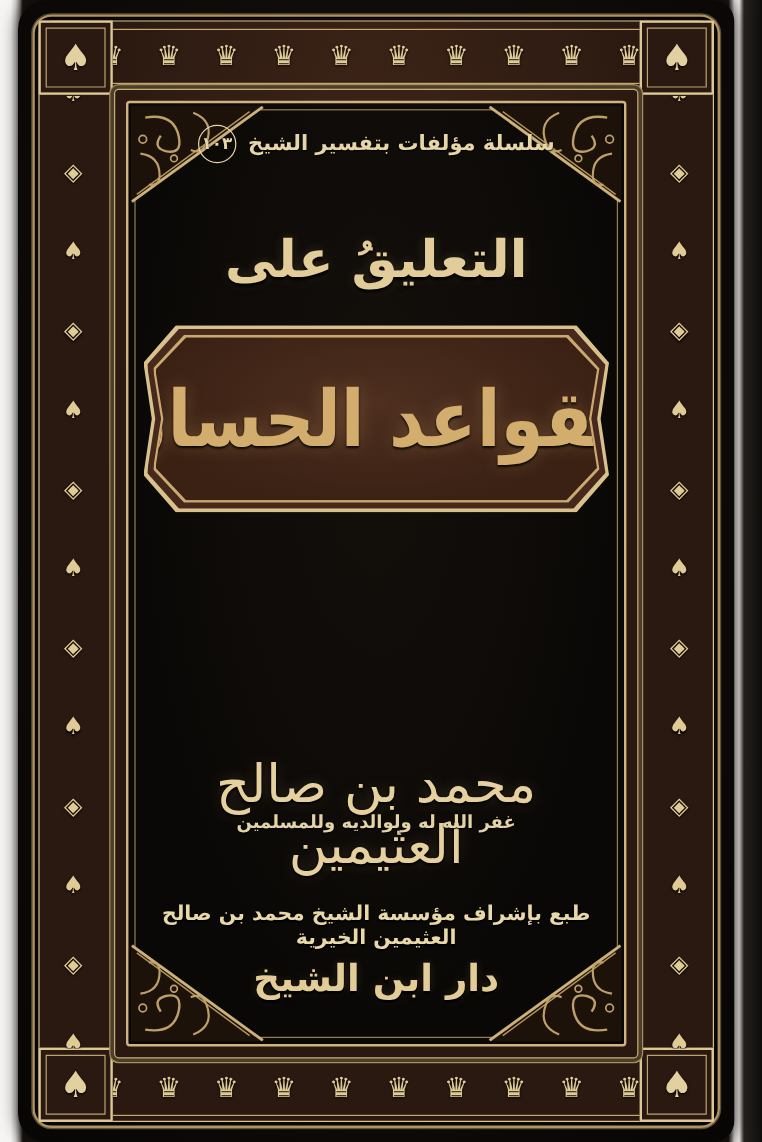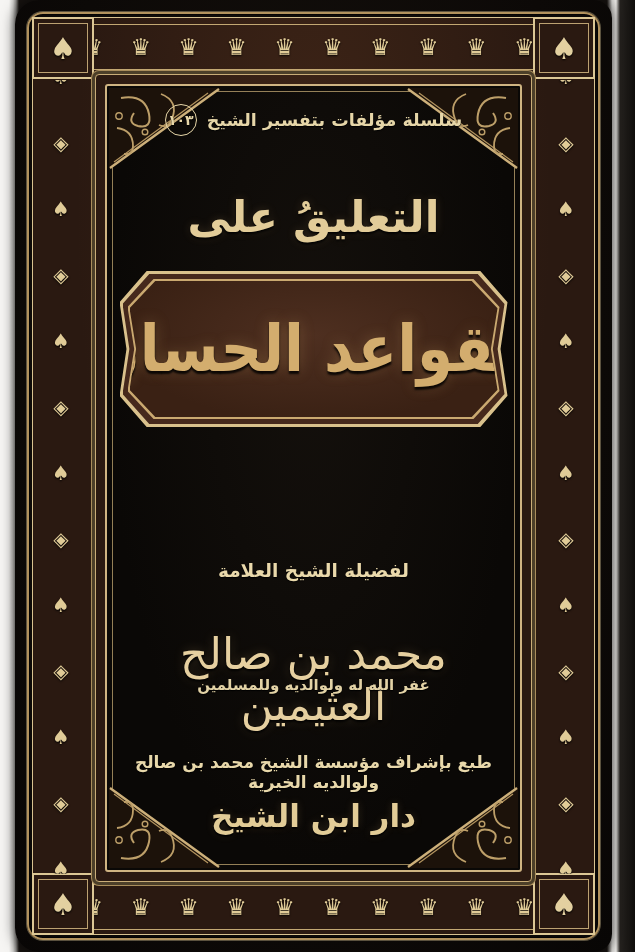--- a/index.html
+++ b/index.html
@@ -199,19 +199,18 @@
   <div class="content-text pretitle">التعليقُ على</div>
 
   <div class="cartouche">
     <div class="layer2"></div>
     <div class="layer3"></div>
     <div class="layer4">
       <div class="main-title">القواعد الحسان</div>
     </div>
   </div>
 
-  <div class="content-text honorific">لفضيلة الشيخ العلامة</div>
   <div class="content-text author">محمد بن صالح العثيمين</div>
   <div class="content-text dua">غفر الله له ولوالديه وللمسلمين</div>
-  <div class="content-text imprint">طبع بإشراف مؤسسة الشيخ محمد بن صالح ولوالديه الخيرية</div>
+  <div class="content-text imprint">طبع بإشراف مؤسسة الشيخ محمد بن صالح العثيمين الخيرية</div>
   <div class="content-text publisher">دار ابن الشيخ</div>
 
 </div>
 
 </body></html>

